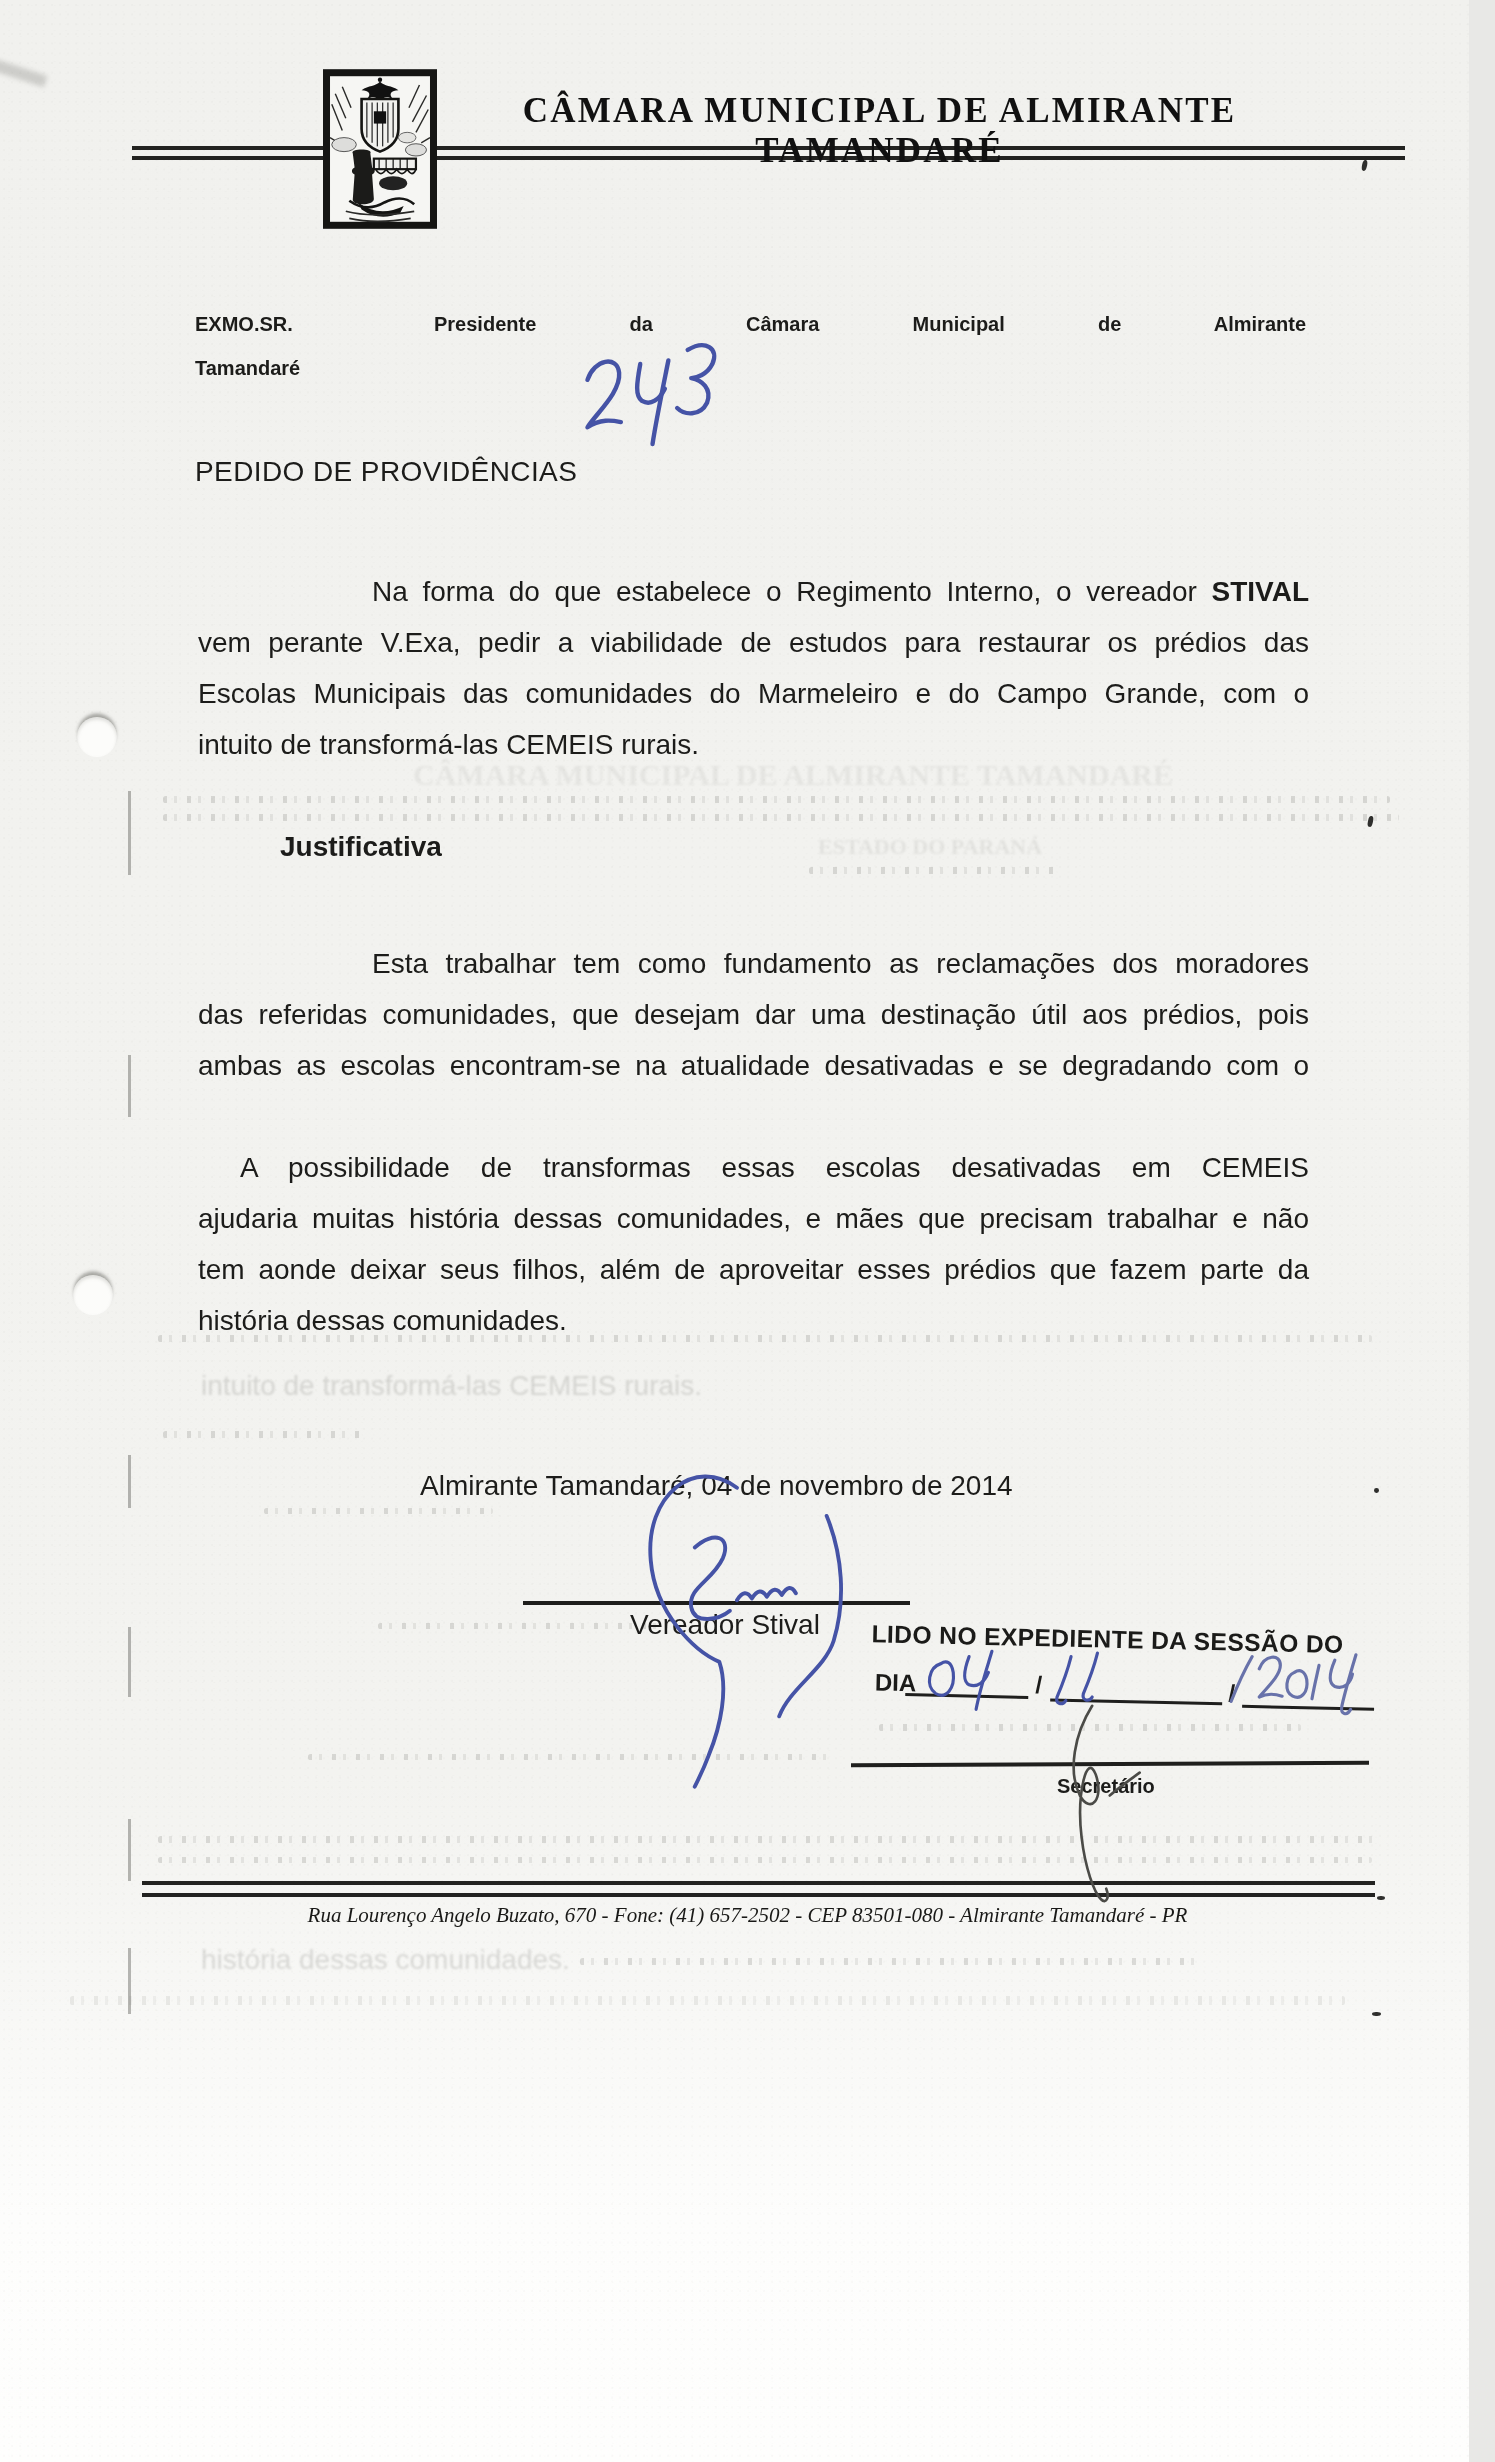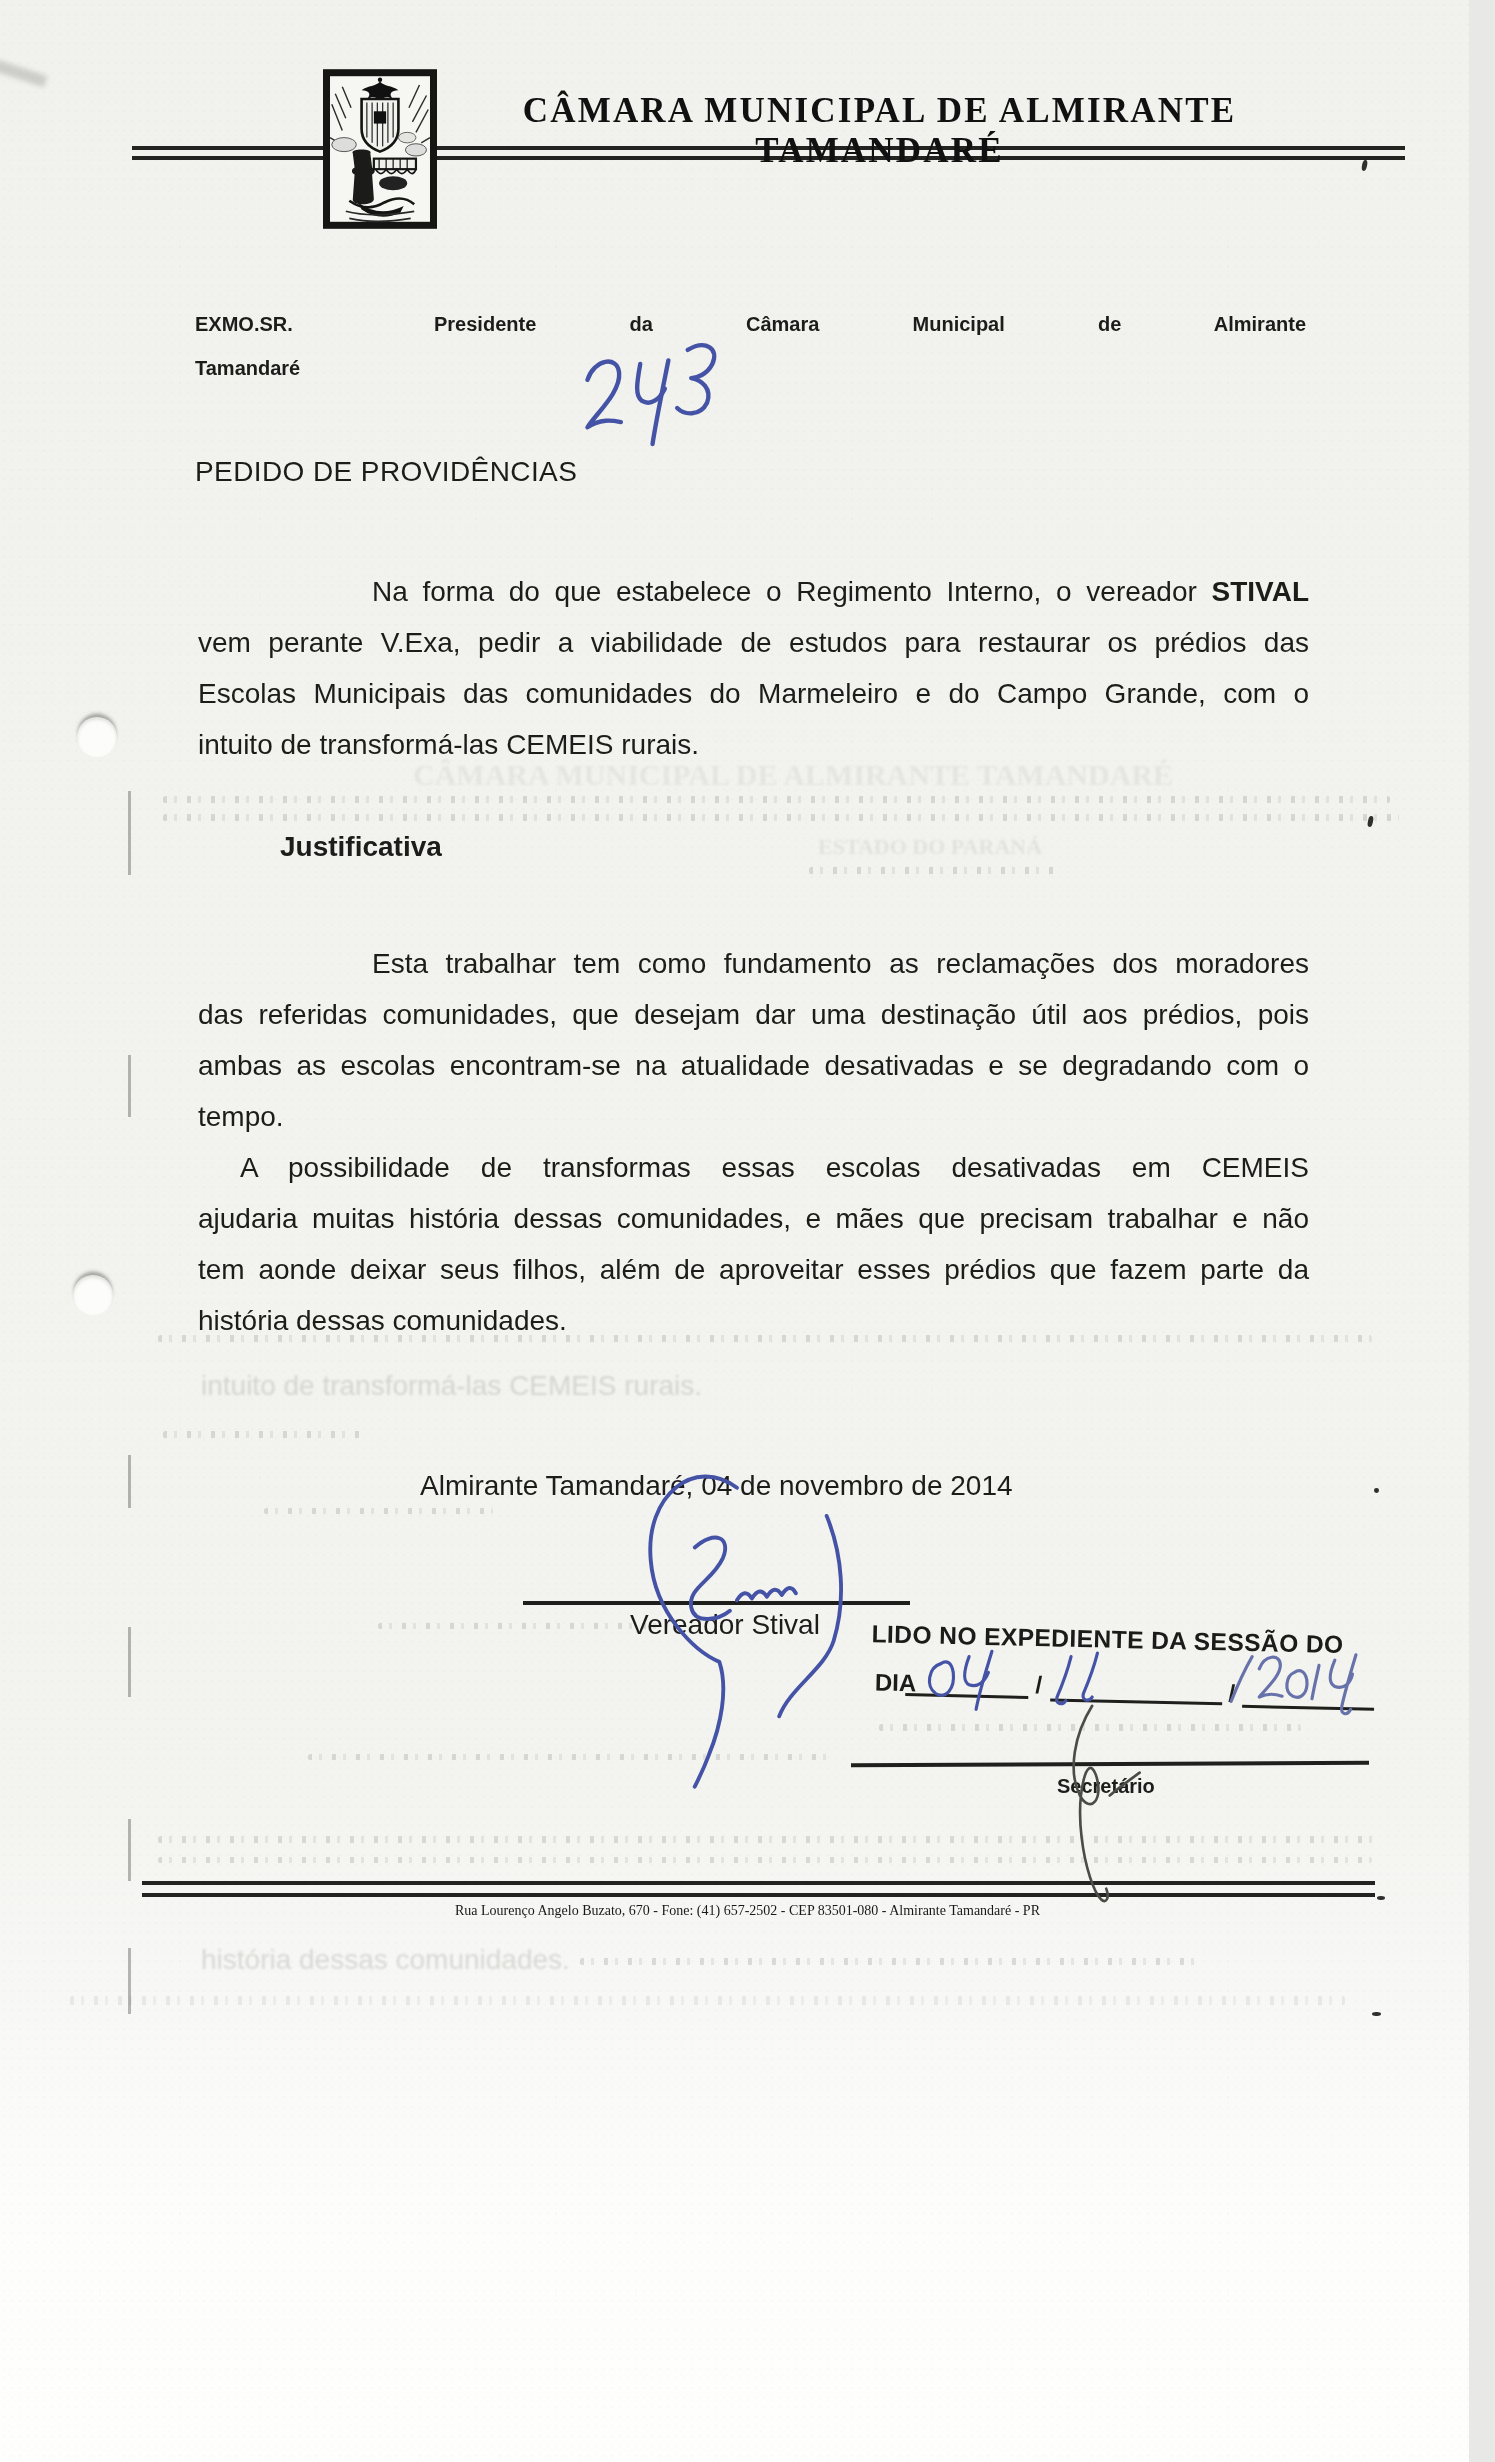--- a/index.html
+++ b/index.html
@@ -38,21 +38,21 @@
   
   .stamp{left:857px;top:1618px;width:528px;height:114px;transform:rotate(1.3deg);transform-origin:left top;z-index:9;color:#1b1b19;}
   .stamp .l1{position:absolute;left:15px;top:1.8px;font-weight:bold;font-size:24.6px;letter-spacing:0.4px;white-space:nowrap;}
   .stamp .dia{position:absolute;left:19.3px;top:50px;font-weight:bold;font-size:24px;}
   .seg{position:absolute;border-bottom:3.1px solid #1f1f1d;height:23px;}
   .slash{position:absolute;font-size:24px;font-weight:bold;}
   .sec-rule{left:851px;top:1762px;width:518px;height:3.5px;background:#1f1f1d;transform:rotate(-.3deg);z-index:8;}
   .sec-label{left:1057px;top:1775px;font-size:20px;font-weight:600;z-index:9;}
   
   .ftr-text{left:0;top:1903px;width:1495px;text-align:center;z-index:10;
-    font-family:"Liberation Serif",serif;font-size:14px;color:#191917;}
+    font-family:"Liberation Serif",serif;font-size:21px;color:#191917;font-style:italic;}
   
   .ghost{position:absolute;color:#8f8f8a;filter:blur(1.2px);opacity:.3;font-size:28px;z-index:2;white-space:nowrap;}
   .ghost-serif{font-family:"Liberation Serif",serif;font-weight:bold;}
   .speck{position:absolute;height:7px;border-radius:2.6px;filter:blur(0.6px);opacity:.55;z-index:2;
     background-image:repeating-linear-gradient(90deg,rgba(96,96,90,.35) 0 4.4px,transparent 4.4px 11.4px,rgba(96,96,90,.22) 11.4px 14px,transparent 14px 24px);}
   .vdash{position:absolute;left:128px;width:2.6px;background:rgba(70,70,66,.38);filter:blur(0.4px);z-index:2;}
   .tick{position:absolute;background:#2f2f2d;border-radius:45%;z-index:6;}
   .smudge{left:-8.8px;top:67px;width:56px;height:12.3px;background:#8a8a86;opacity:.35;filter:blur(2.6px);transform:rotate(18deg);z-index:2;}
   .hole{position:absolute;width:40px;height:40px;border-radius:50%;background:#fcfcfa;z-index:40;
     box-shadow:0 -4.4px 3.5px -0.9px rgba(105,105,100,.55), inset 0 2.6px 3.5px rgba(150,150,145,.28);}
@@ -128,21 +128,20 @@
     <div class="line jline">Escolas Municipais das comunidades do Marmeleiro e do Campo Grande, com o</div>
     <div class="line">intuito de transformá-las CEMEIS rurais.</div>
   </div>
 
   <div class="abs just-h">Justificativa</div>
 
   <div class="para" style="top:948px;">
     <div class="line jline ind1">Esta trabalhar tem como fundamento as reclamações dos moradores</div>
     <div class="line jline">das referidas comunidades, que desejam dar uma destinação útil aos prédios, pois</div>
     <div class="line jline">ambas as escolas encontram-se na atualidade desativadas e se degradando com o</div>
-    <div class="line">tempo.</div>
   </div>
 
   <div class="para" style="top:1152px;">
     <div class="line jline ind2">A possibilidade de transformas essas escolas desativadas em CEMEIS</div>
     <div class="line jline">ajudaria muitas história dessas comunidades, e mães que precisam trabalhar e não</div>
     <div class="line jline">tem aonde deixar seus filhos, além de aproveitar esses prédios que fazem parte da</div>
     <div class="line">história dessas comunidades.</div>
   </div>
 
   <div class="abs dateline">Almirante Tamandaré, 04 de novembro de 2014</div>

